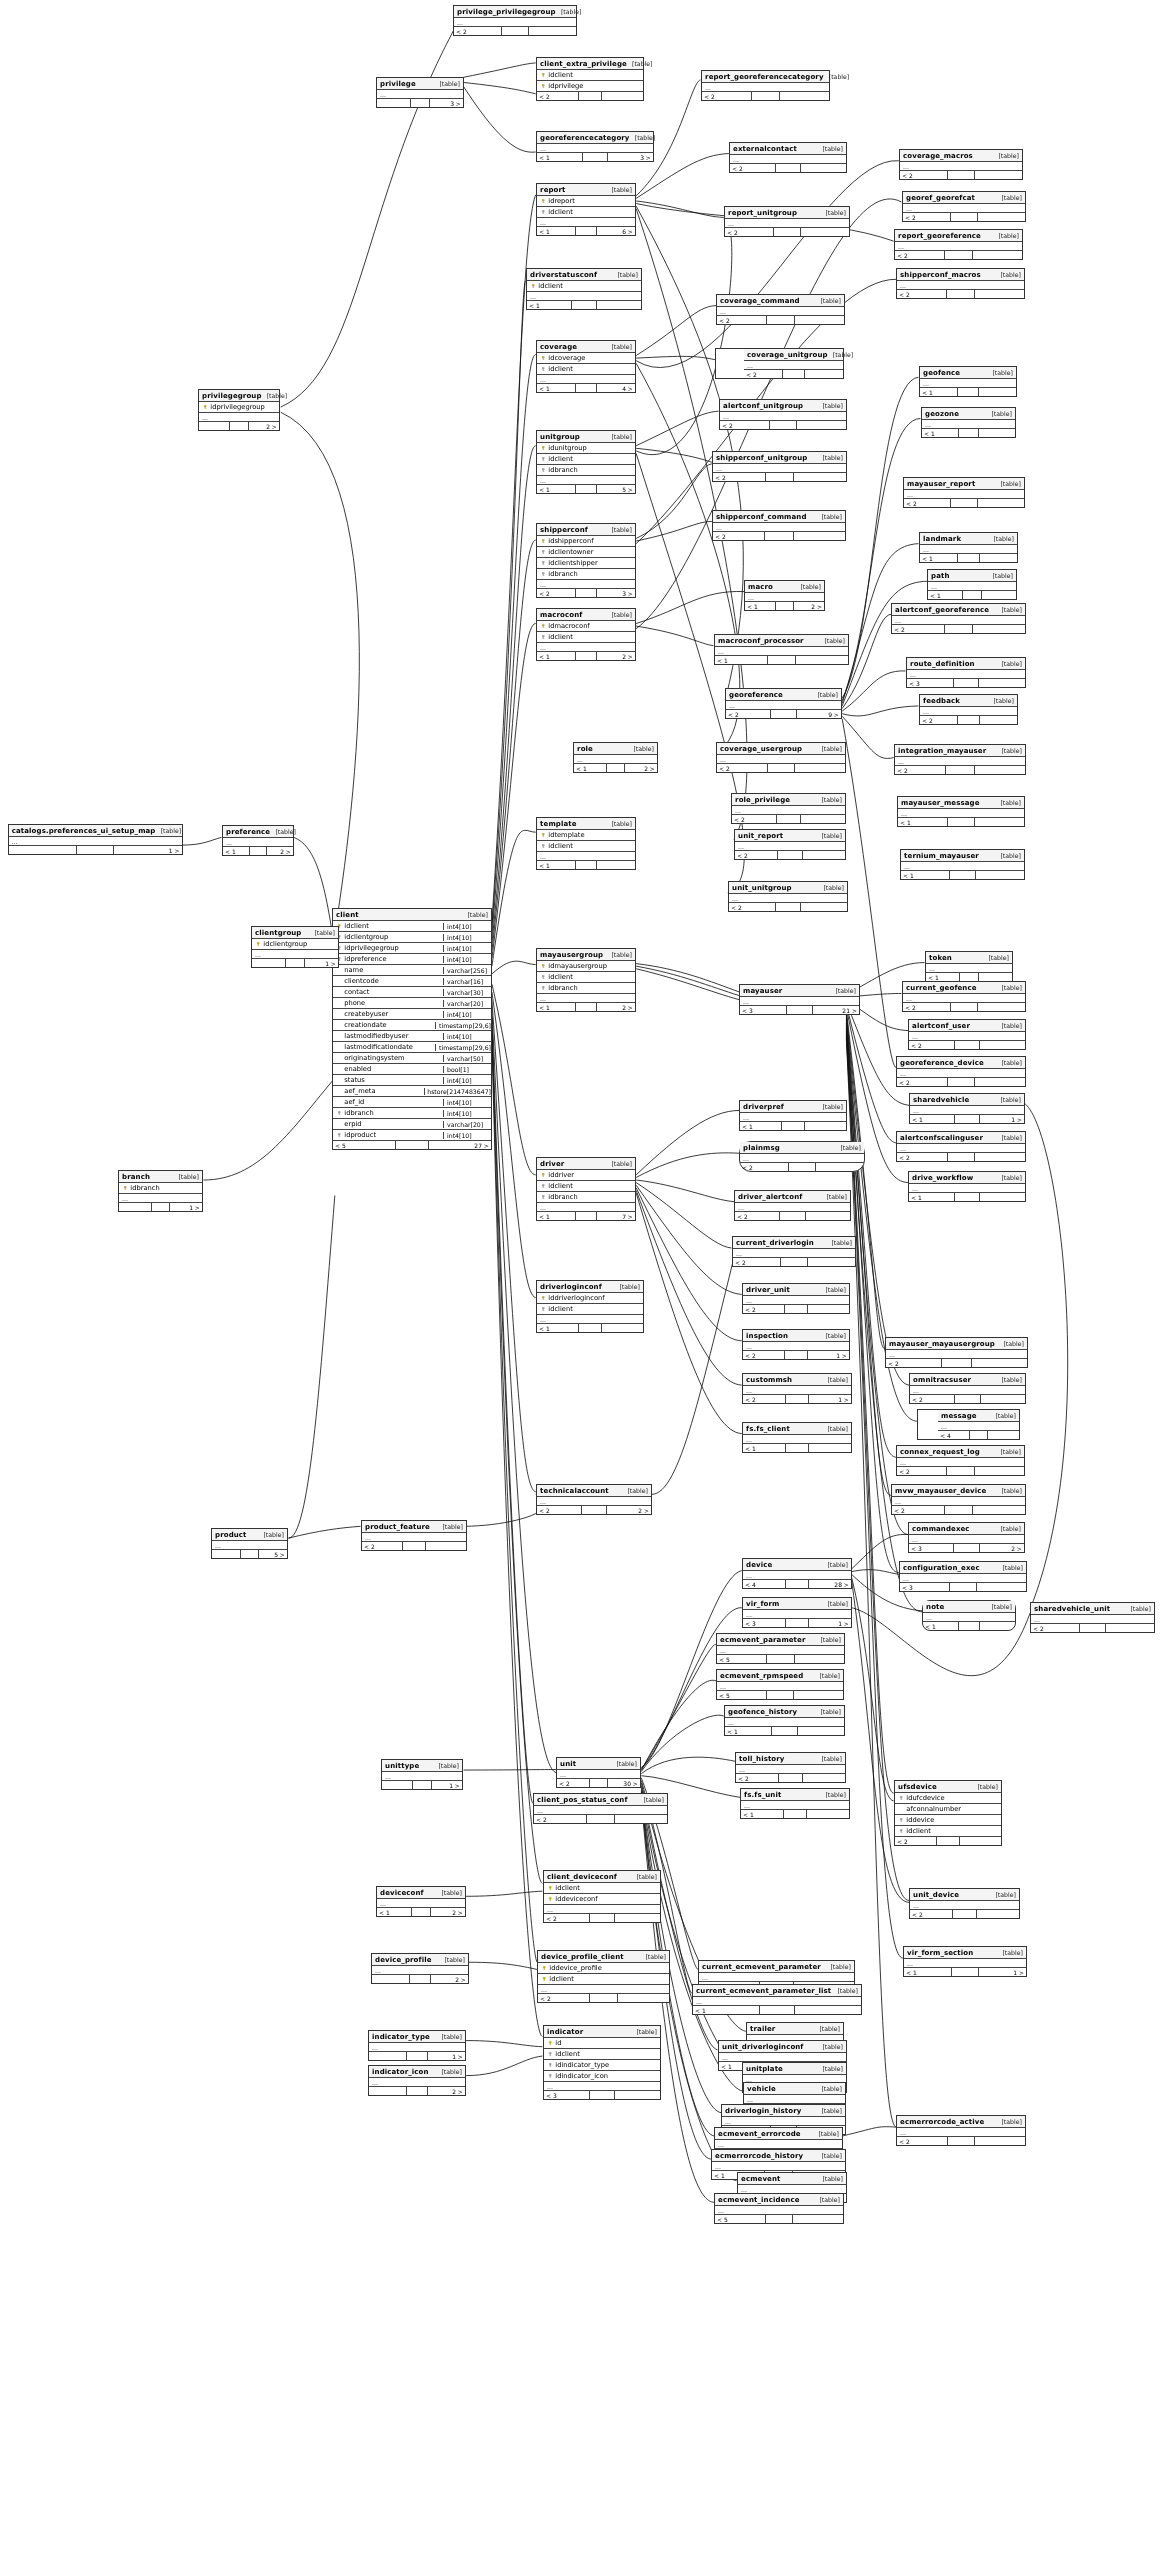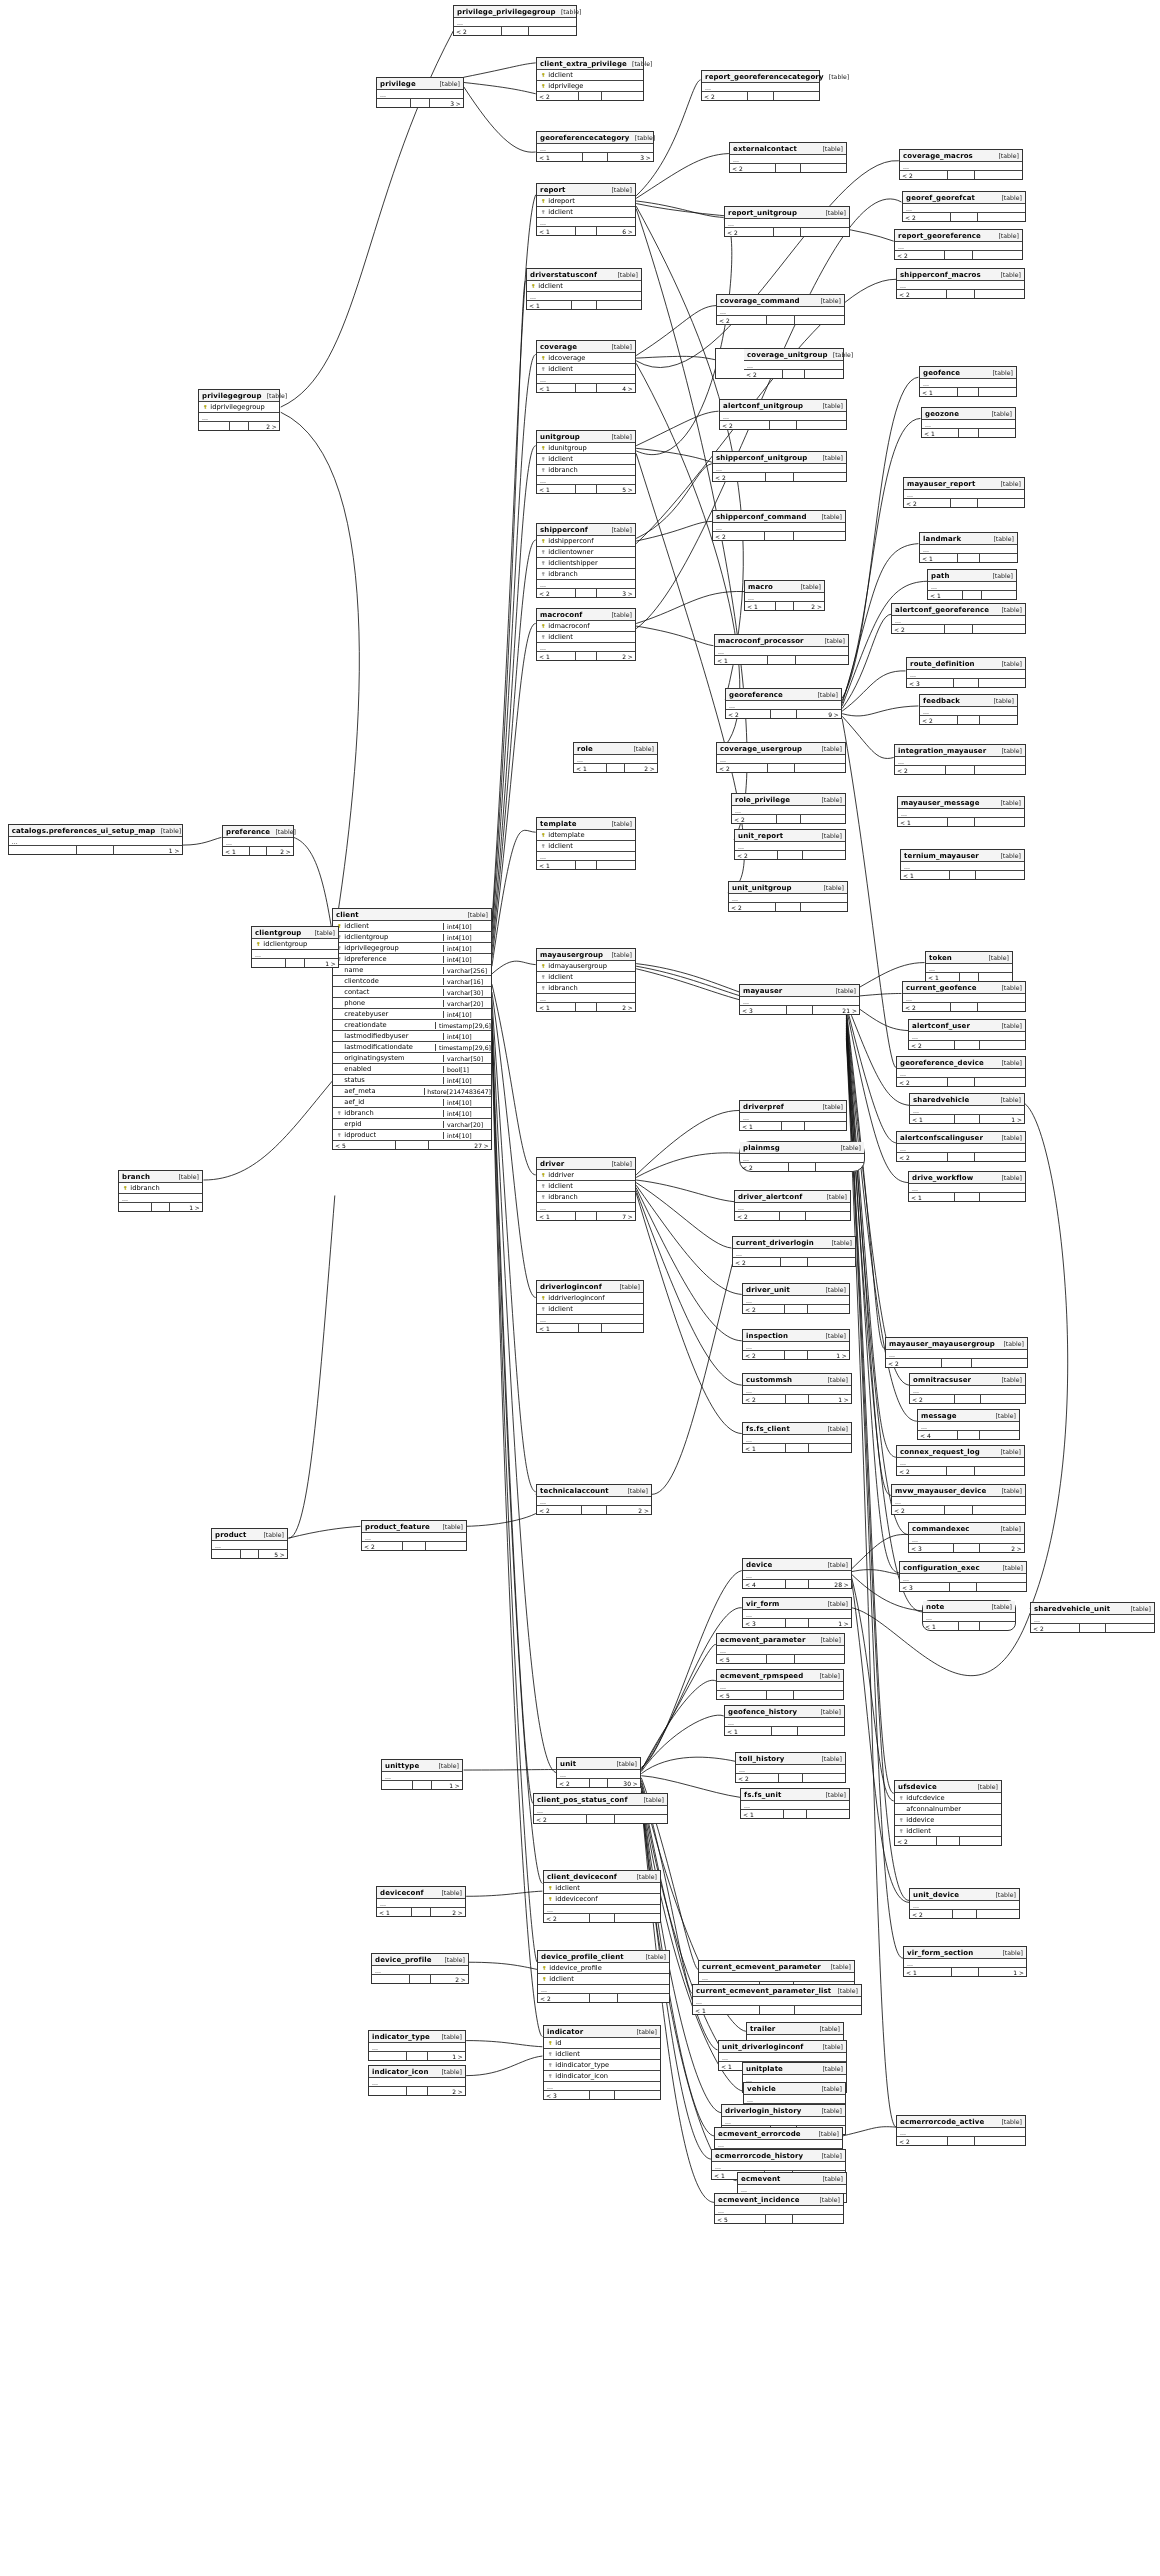--- a/index.html
+++ b/index.html
@@ -232,21 +232,21 @@
         <span class="tname">privilege</span>
         <span class="ttype">[table]</span>
       </div>
       <div class="ellipsis">...</div>
       <div class="foot">
         <span class="fl"></span>
         <span class="fm"></span>
         <span class="fr">3 &gt;</span>
       </div>
     </div>
-    <div class="tbl" style="left: 701px; top: 70px; width: 119px;">
+    <div class="tbl" style="left: 701px; top: 70px; width: 129px;">
       <div class="hdr">
         <span class="tname">report_georeferencecategory</span>
         <span class="ttype">[table]</span>
       </div>
       <div class="ellipsis">...</div>
       <div class="foot">
         <span class="fl">&lt; 2</span>
         <span class="fm"></span>
         <span class="fr"></span>
       </div>
@@ -1295,21 +1295,21 @@
         <span class="tname">inspection</span>
         <span class="ttype">[table]</span>
       </div>
       <div class="ellipsis">...</div>
       <div class="foot">
         <span class="fl">&lt; 2</span>
         <span class="fm"></span>
         <span class="fr">1 &gt;</span>
       </div>
     </div>
-    <div class="tbl" style="left: 917px; top: 1409px; width: 103px;">
+    <div class="tbl" style="left: 917px; top: 1409px; width: 103px; padding-left: 20px;">
       <div class="hdr">
         <span class="tname">message</span>
         <span class="ttype">[table]</span>
       </div>
       <div class="ellipsis">...</div>
       <div class="foot">
         <span class="fl">&lt; 4</span>
         <span class="fm"></span>
         <span class="fr"></span>
       </div>

